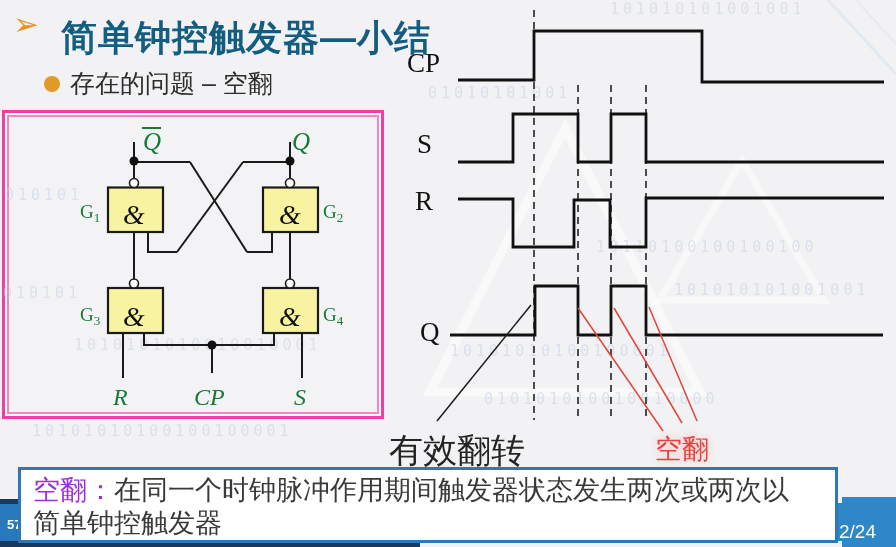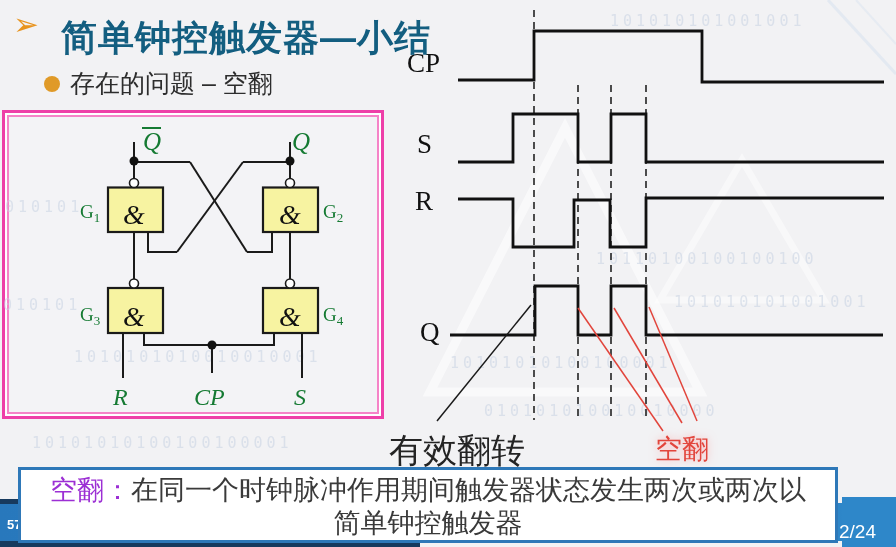--- a/index.html
+++ b/index.html
@@ -2,21 +2,21 @@
 <html><head>
 <meta charset="utf-8">
 <style>
   html,body{margin:0;padding:0;background:#888;}
   .slide{
     position:relative;width:896px;height:547px;overflow:hidden;
     background:#f2f2f4;
     font-family:"Liberation Sans",sans-serif;
   }
   
-  #bg-digits{position:absolute;inset:0;z-index:1;pointer-events:none;margin-top:12px;}
+  #bg-digits{position:absolute;inset:0;z-index:1;pointer-events:none;}
   .bg-digit{
     position:absolute;font-family:"DejaVu Sans Mono",monospace;
     font-size:15px;letter-spacing:4px;color:rgba(198,210,226,.55);
     white-space:nowrap;
   }
   .bg-decor{position:absolute;left:0;top:0;z-index:0;}
   
   .circuit-box{
     position:absolute;left:2px;top:110px;width:376px;height:303px;
     border:3px solid #ee3fa8;background:#f3f3f6;
@@ -43,35 +43,36 @@
     background:linear-gradient(to right,#2878bc,#2e87c9);z-index:1;}
   .footer-right-block{position:absolute;right:0;top:497px;width:54px;height:50px;background:#2e87c9;z-index:1;}
   .footer-navy-strip{position:absolute;left:0;top:541px;width:420px;height:6px;background:#173a5e;z-index:1;}
   .footer-navy-sliver{position:absolute;left:0;top:499px;width:18px;height:5px;background:#173a5e;z-index:1;}
   .footer-num-left{position:absolute;left:7px;top:517px;color:#fff;font-size:13px;font-weight:bold;z-index:2;}
   .footer-num-right{position:absolute;left:839px;top:521px;color:#fff;font-size:19px;z-index:2;}
   
   .def-box{
     position:absolute;left:18px;top:467px;width:820px;height:76px;box-sizing:border-box;
     background:#ffffff;border:3px solid #2e78b8;z-index:4;
-    padding:4px 12px 4px 12px;font-size:27px;line-height:33px;color:#3a3a3a;text-align:center;
+    padding:4px 12px 4px 12px;font-size:27px;line-height:33px;color:#3a3a3a;
   }
   .def-term{color:#9c2fd4;}
   
   .ser{font-family:"Liberation Serif",serif;}
   .grn{fill:#157a33;}
   .ital{font-style:italic;}
 </style>
 </head>
 <body>
 
 <div class="slide">
 
   <div id="bg-digits">
       <span class="bg-digit" style="left: 610px; top: 0px;">101010101001001</span>
+      <span class="bg-digit" style="left: 428px; top: 84px;">01010101001</span>
       <span class="bg-digit" style="left: 596px; top: 238px;">10110100100100100</span>
       <span class="bg-digit" style="left: 674px; top: 281px;">101010101001001</span>
       <span class="bg-digit" style="left: 450px; top: 342px;">10101010100100001</span>
       <span class="bg-digit" style="left: 484px; top: 390px; text-align: right;">010101010010010000</span>
       <span class="bg-digit" style="left: 5px; top: 186px;">010101</span>
       <span class="bg-digit" style="left: 3px; top: 284px;">010101</span>
       <span class="bg-digit" style="left: 74px; top: 336px;">1010101010010010001</span>
       <span class="bg-digit" style="left: 32px; top: 422px;">10101010100100100001</span>
     </div>
 

